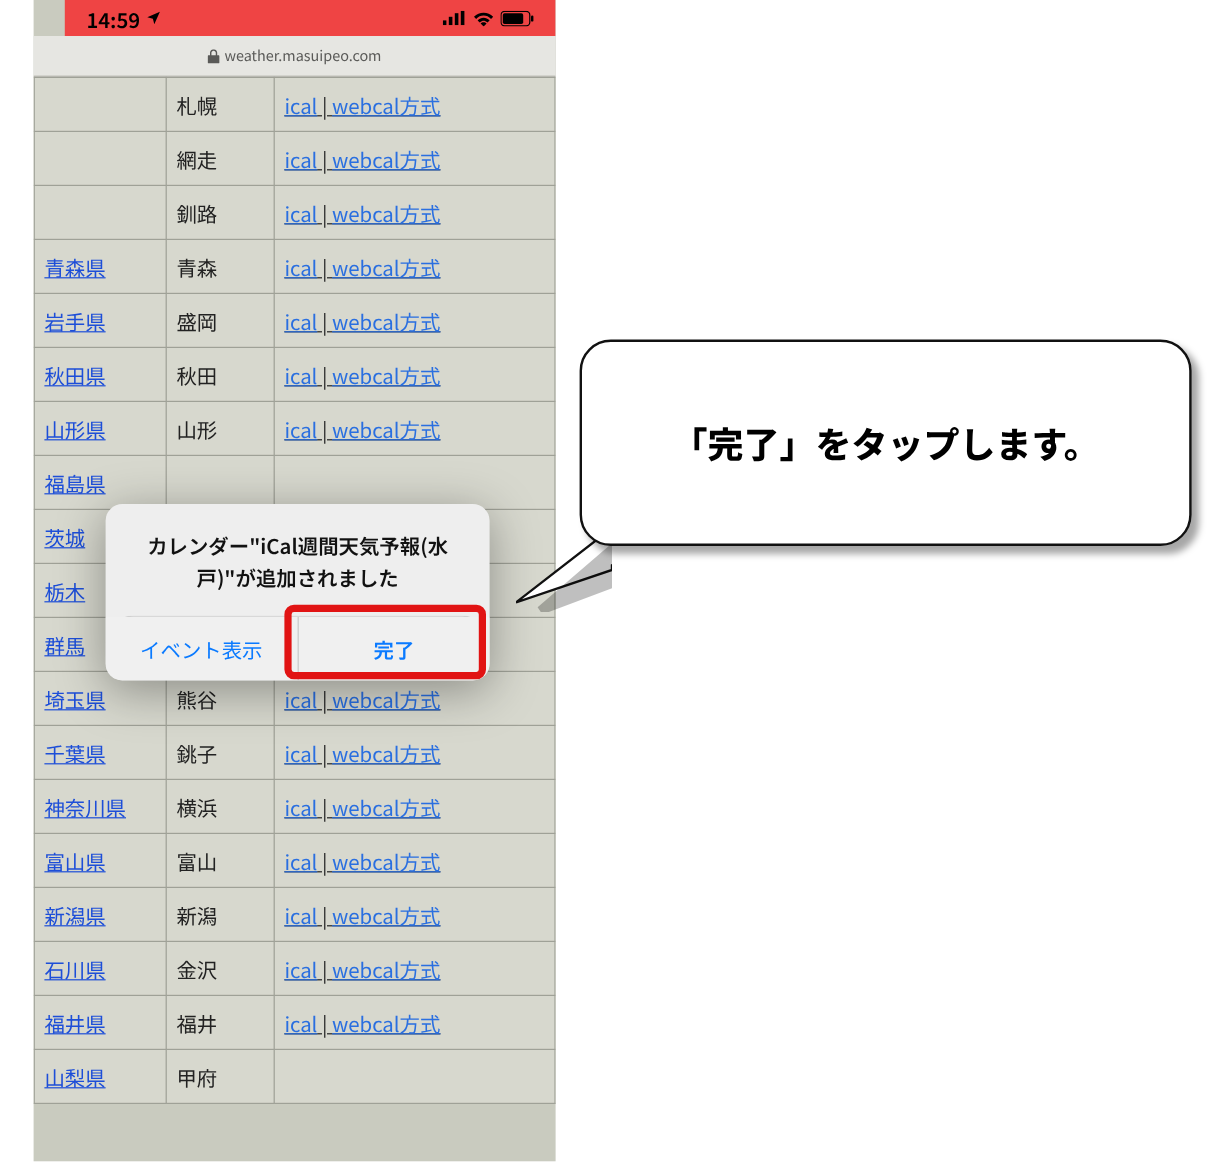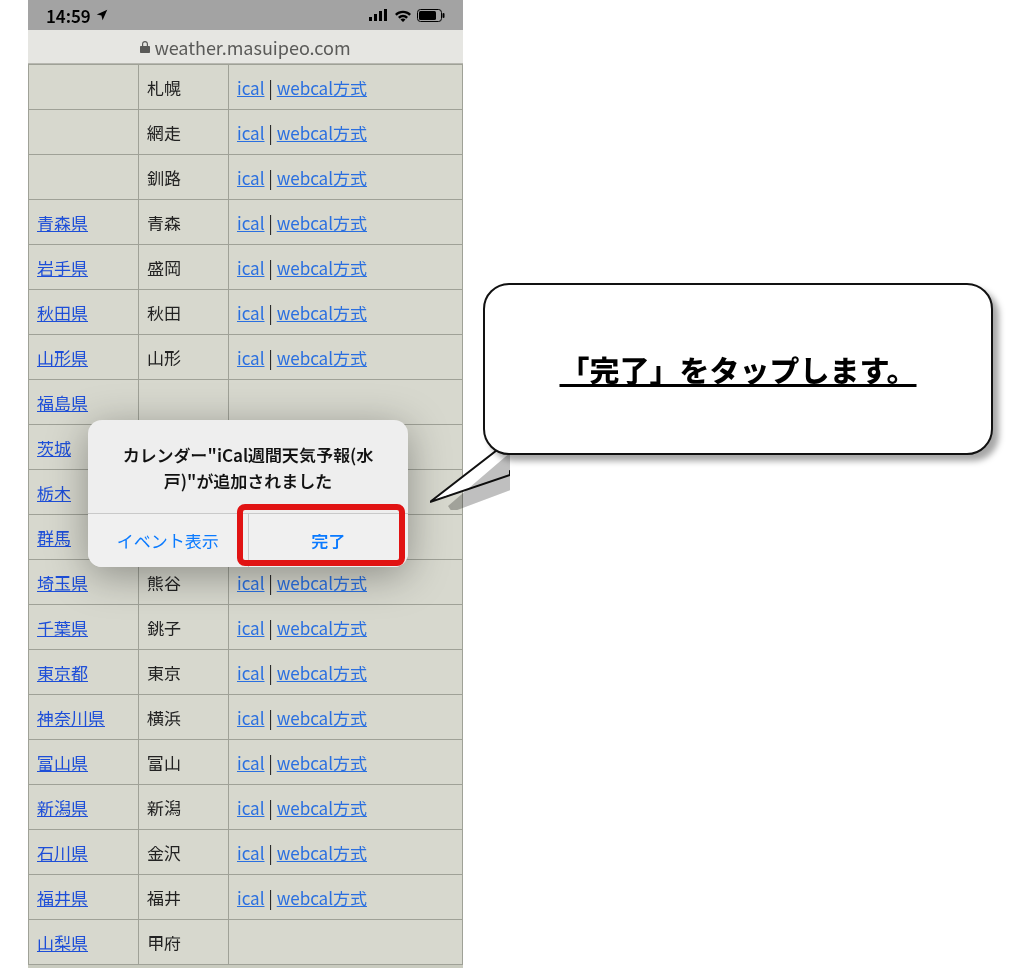--- a/index.html
+++ b/index.html
@@ -18,55 +18,56 @@
     height: 968px;
     background: #c9cbbf;
     overflow: hidden;
   }
   .status-bar {
     height: 30px;
     display: flex;
     align-items: center;
     justify-content: space-between;
     padding: 0 18px;
-    background: #a3a3a3;
+    background: #ef4444;
     font-weight: 600;
     font-size: 17px;
     color: #000;
+    margin-left: 26px;
   }
   .status-left { display: flex; align-items: center; gap: 4px; }
   .status-right { display: flex; align-items: center; gap: 5px; }
   .status-right svg { display: block; }
   .url-bar {
     height: 34px;
     background: #e6e6e2;
     display: flex;
     align-items: center;
     justify-content: center;
-    font-size: 18px;
+    font-size: 12px;
     color: #5a5a58;
     gap: 4px;
     border-bottom: 1px solid #b7b7b0;
   }
   .table {
     width: 100%;
     border-collapse: collapse;
     table-layout: fixed;
   }
   .table td {
     border: 1px solid #9fa197;
     padding: 0 8px;
     height: 45px;
     vertical-align: middle;
     font-size: 17px;
     background: #d7d8ce;
   }
   .table td.col-pref { width: 110px; color:#1d4ed8;text-decoration:underline; }
   .table td.col-city { width: 90px; color:#222;margin-top:41px;}
-  .table td.col-links { color:#222; }
+  .table td.col-links { color:#222;text-decoration:underline; }
   .link { color: #2a6fe0; text-decoration: underline; cursor: pointer; }
   .sep { color: #2b2b2b; }
   .alert-backdrop {
     position: absolute;
     top: 420px;
     left: 88px;
     width: 320px;
     border-radius: 14px;
     background: #eeeeee;
     box-shadow: 0 8px 40px rgba(0,0,0,.35);
@@ -76,20 +77,21 @@
     padding: 22px 20px 20px;
     text-align: center;
     font-size: 17px;
     font-weight: 600;
     color: #111;
     line-height: 1.5;
   }
   .alert-buttons {
     display: flex;
     border-top: 1px solid #c9c9c9;
+    border-radius: 23px;
   }
   .alert-btn {
     flex: 1;
     padding: 14px 0;
     text-align: center;
     font-size: 17px;
     color: #0a7aff;
     cursor: pointer;
     background: #f0f0f0;
   }
@@ -112,21 +114,20 @@
     height: 172px;
     background: #fff;
     border: 2px solid #111;
     border-radius: 26px;
     display: flex;
     align-items: center;
     justify-content: center;
     font-size: 30px;
     font-weight: 800;
     box-shadow: 6px 6px 6px rgba(0,0,0,.35);
-    text-decoration: underline;
   }
   .callout-tail {
     position: absolute;
     left: 430px;
     top: 440px;
     width: 80px;
     height: 70px;
   }
 </style>
 </head>
@@ -224,25 +225,20 @@
           <td class="col-links"></td>
         </tr>
         <tr>
           <td class="col-pref">埼玉県</td>
           <td class="col-city">熊谷</td>
           <td class="col-links"><span class="link">ical</span><span class="sep"> | </span><span class="link">webcal方式</span></td>
         </tr>
         <tr>
           <td class="col-pref">千葉県</td>
           <td class="col-city">銚子</td>
-          <td class="col-links"><span class="link">ical</span><span class="sep"> | </span><span class="link">webcal方式</span></td>
-        </tr>
-        <tr>
-          <td class="col-pref">東京都</td>
-          <td class="col-city">東京</td>
           <td class="col-links"><span class="link">ical</span><span class="sep"> | </span><span class="link">webcal方式</span></td>
         </tr>
         <tr>
           <td class="col-pref">神奈川県</td>
           <td class="col-city">横浜</td>
           <td class="col-links"><span class="link">ical</span><span class="sep"> | </span><span class="link">webcal方式</span></td>
         </tr>
         <tr>
           <td class="col-pref">富山県</td>
           <td class="col-city">富山</td>

